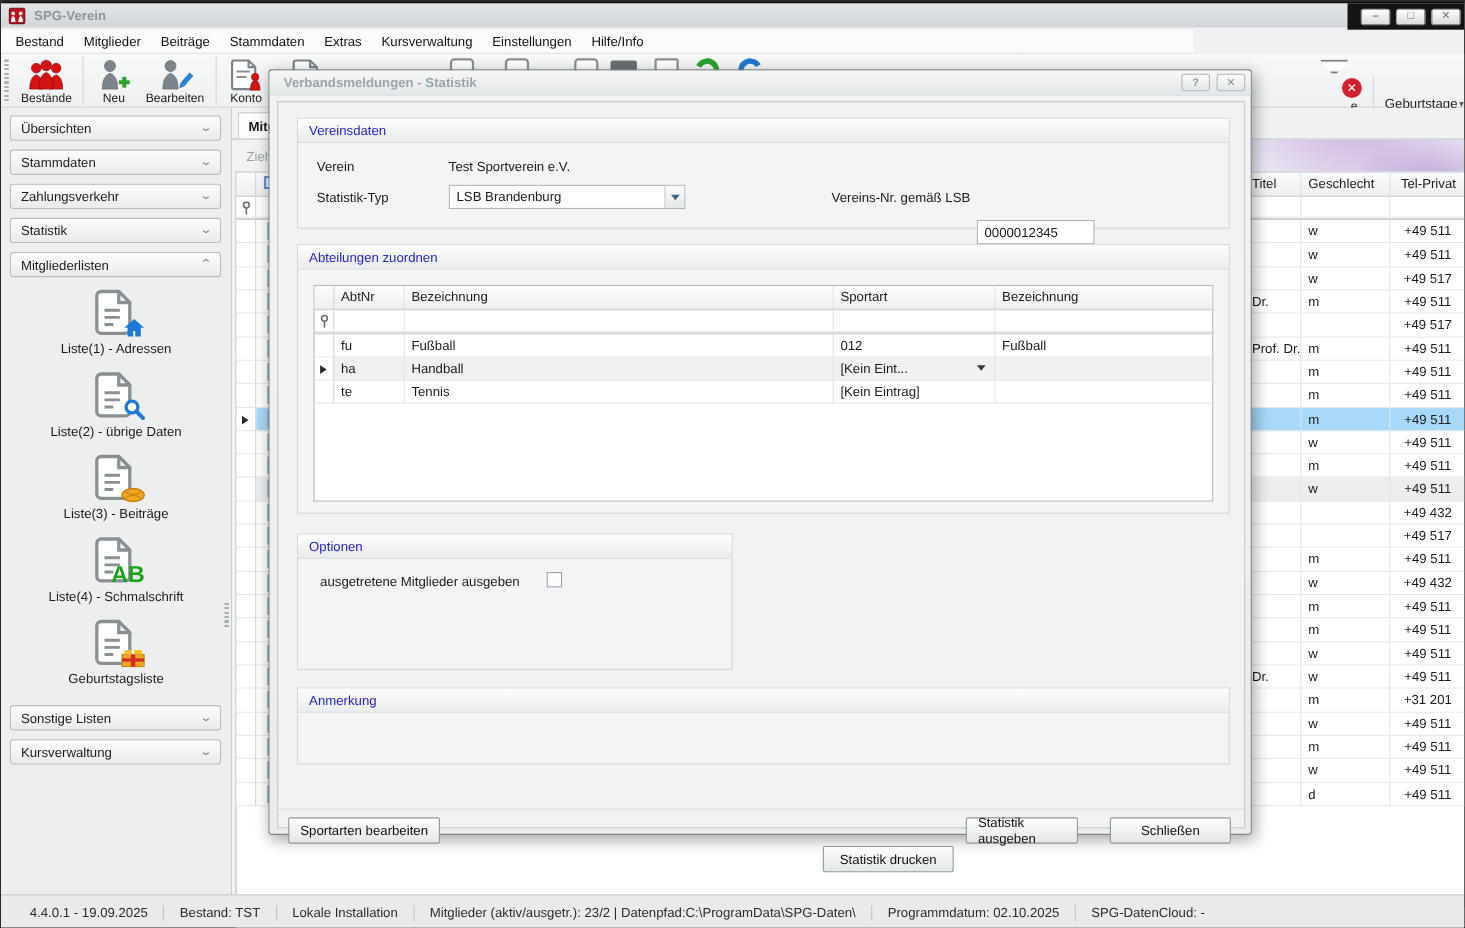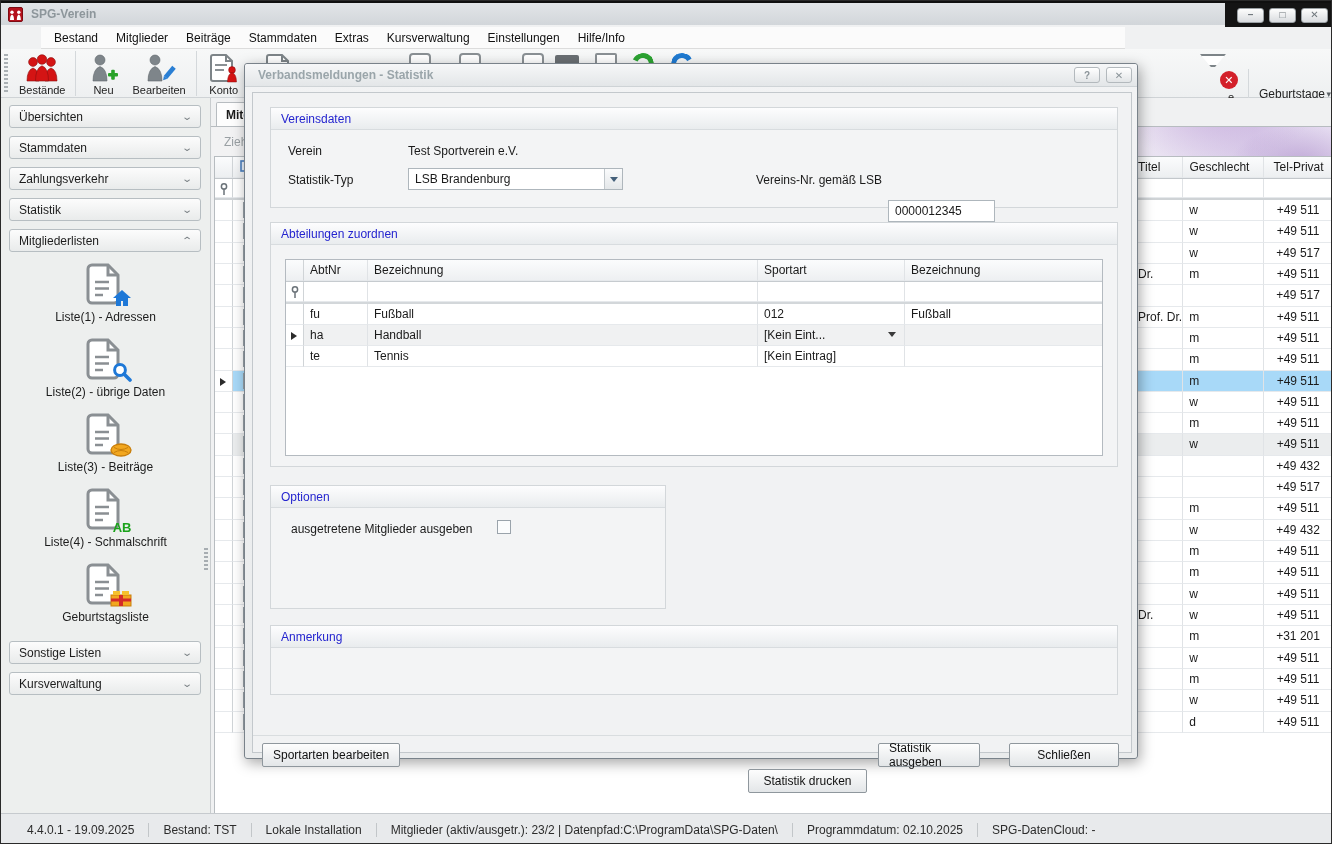--- a/index.html
+++ b/index.html
@@ -14,21 +14,21 @@
     border-radius:2px; display:flex; align-items:flex-end; justify-content:center; }
   .titlebar .title { color:#8d969b; font-weight:bold; }
   .tb-dark { position:absolute; right:0; top:0; height:24px; width:108px; background:#141414;
     display:flex; align-items:center; justify-content:flex-end; gap:5px; padding-right:5px; }
   .winbtn { width:27px; height:15px; border:1px solid #9aa0a4; border-radius:3px;
     background:linear-gradient(#fdfdfd,#d9dcdf); color:#6f777c; font-size:10px; font-weight:bold;
     display:flex; align-items:center; justify-content:center; line-height:1; }
 
   
   .menubar { position:absolute; left:0; top:26px; width:1084px; height:22px; background:#fbfbfb;
-    border-bottom:1px solid #dcdcdc; display:flex; align-items:center; padding-left:4px;margin-left:40px; }
+    border-bottom:1px solid #dcdcdc; display:flex; align-items:center; padding-left:4px; }
   .menubar span { padding:3px 9px; color:#111; }
 
   
   .toolbar { position:absolute; left:0; top:48px; width:1332px; height:49px;
     background:linear-gradient(#f7f8f8,#eef0f1); border-bottom:1px solid #cfd3d6; }
   .tb-grip { position:absolute; left:3px; top:5px; width:4px; height:38px;
     background:repeating-linear-gradient(#aab0b4 0 2px, transparent 2px 4px); }
   .tb-row { position:absolute; left:12px; top:2px; display:flex; align-items:flex-start; }
   .tb-item { display:flex; flex-direction:column; align-items:center; padding:2px 6px 0 6px; min-width:44px; }
   .tb-item.sep { border-right:1px solid #d4d8db; margin-right:4px; padding-right:10px; }
@@ -378,21 +378,21 @@
       </div>
 
       <div class="sl-item" data-icon="ab">
         <span class="sl-icon">
           <svg class="base" width="40" height="44" viewBox="0 0 40 44">
             <path d="M8 3 h16 l10 10 v24 a4 4 0 0 1 -4 4 h-22 a4 4 0 0 1 -4 -4 v-30 a4 4 0 0 1 4 -4 Z" fill="#fff" stroke="#8a8f93" stroke-width="3"></path>
             <path d="M24 3 v10 h10" fill="none" stroke="#8a8f93" stroke-width="3"></path>
             <path d="M11 20 h14 M11 26.5 h14 M11 33 h8" stroke="#8a8f93" stroke-width="2.6"></path>
           </svg>
 
-          <span class="ov ov-ab" style="color:#1ba31b; font-weight:bold; font-size:13px; font-family:'Liberation Sans',sans-serif;">AB</span>
+          <span class="ov ov-ab" style="color:#1ba31b; font-weight:bold; font-size:21px; font-family:'Liberation Sans',sans-serif;">AB</span>
 
         </span>
         <span class="sl-label">Liste(4) - Schmalschrift</span>
       </div>
 
       <div class="sl-item" data-icon="gift">
         <span class="sl-icon">
           <svg class="base" width="40" height="44" viewBox="0 0 40 44">
             <path d="M8 3 h16 l10 10 v24 a4 4 0 0 1 -4 4 h-22 a4 4 0 0 1 -4 -4 v-30 a4 4 0 0 1 4 -4 Z" fill="#fff" stroke="#8a8f93" stroke-width="3"></path>
             <path d="M24 3 v10 h10" fill="none" stroke="#8a8f93" stroke-width="3"></path>

